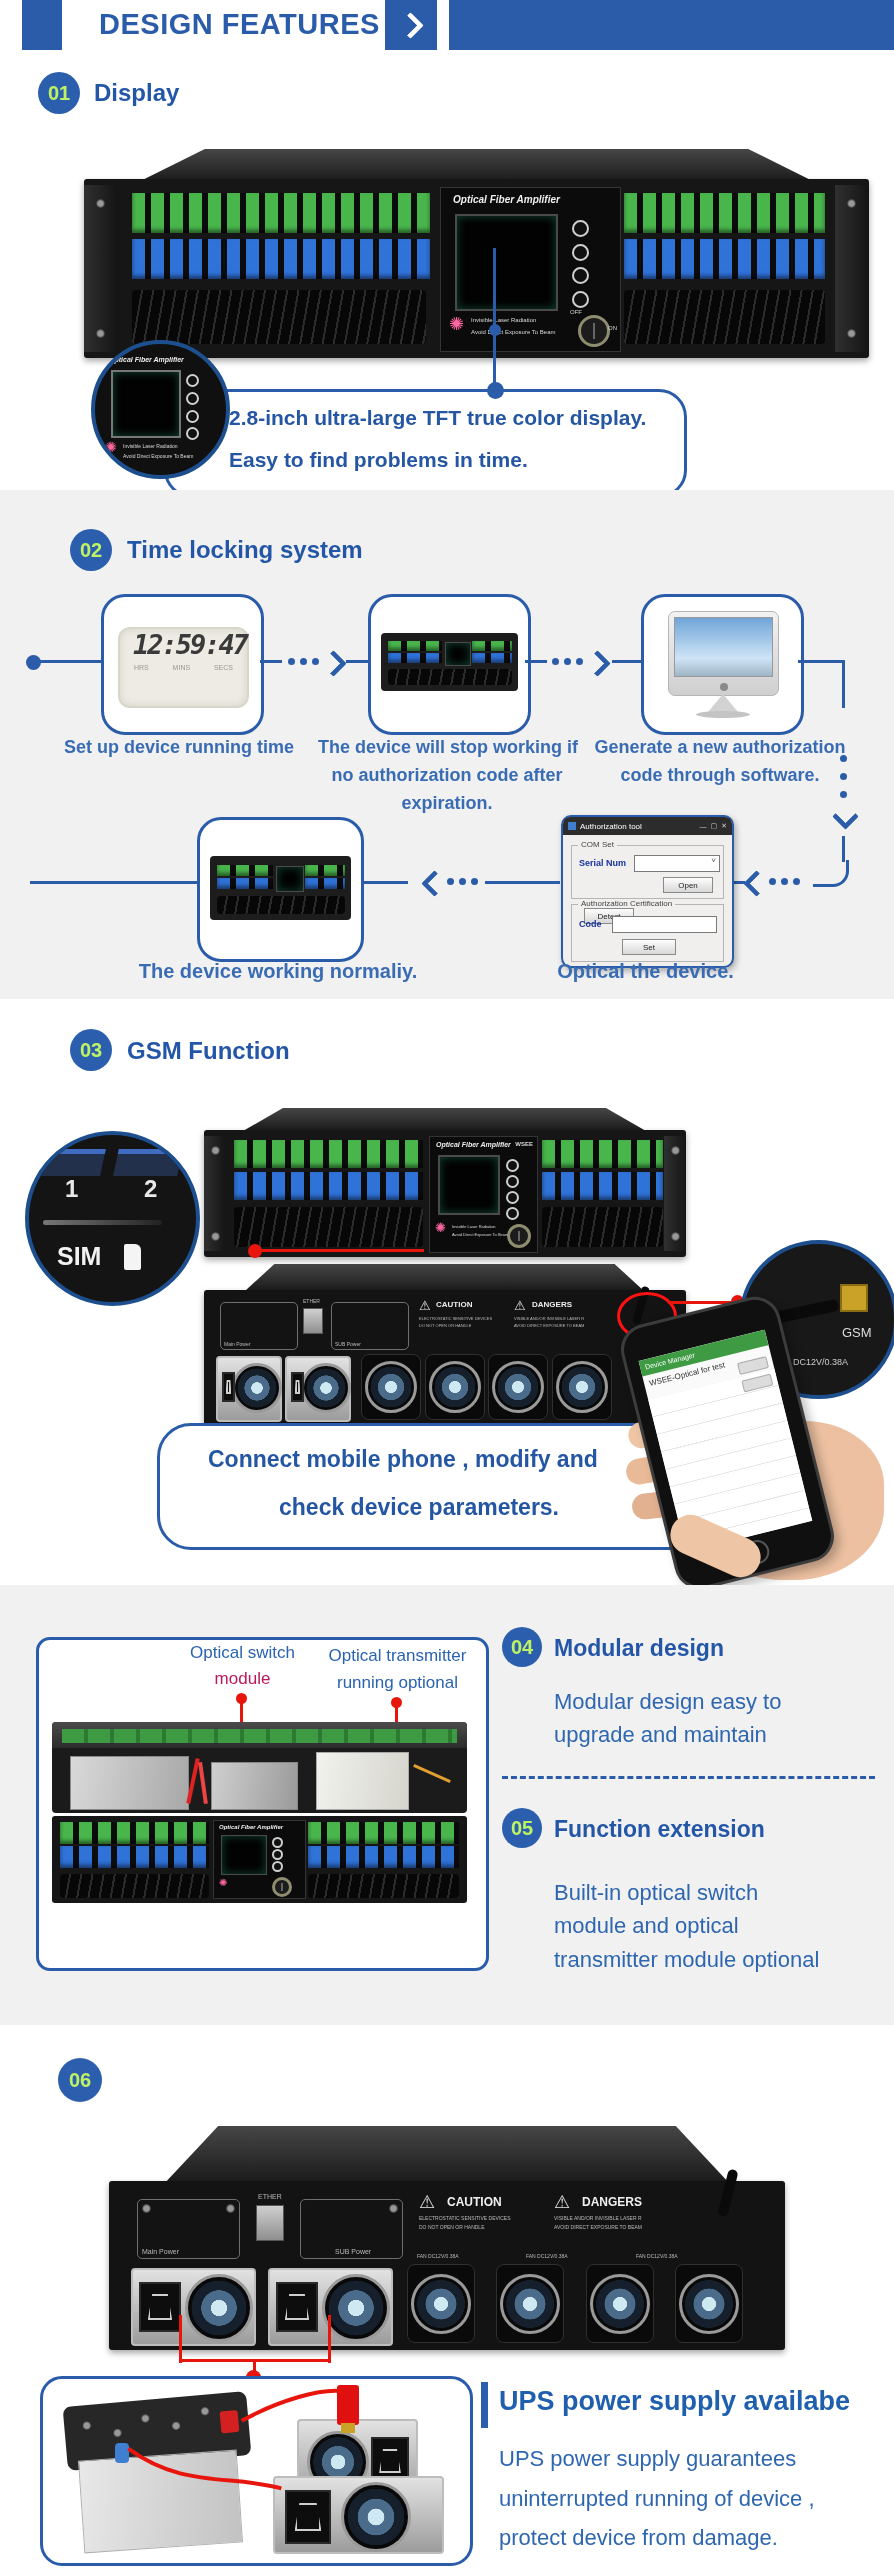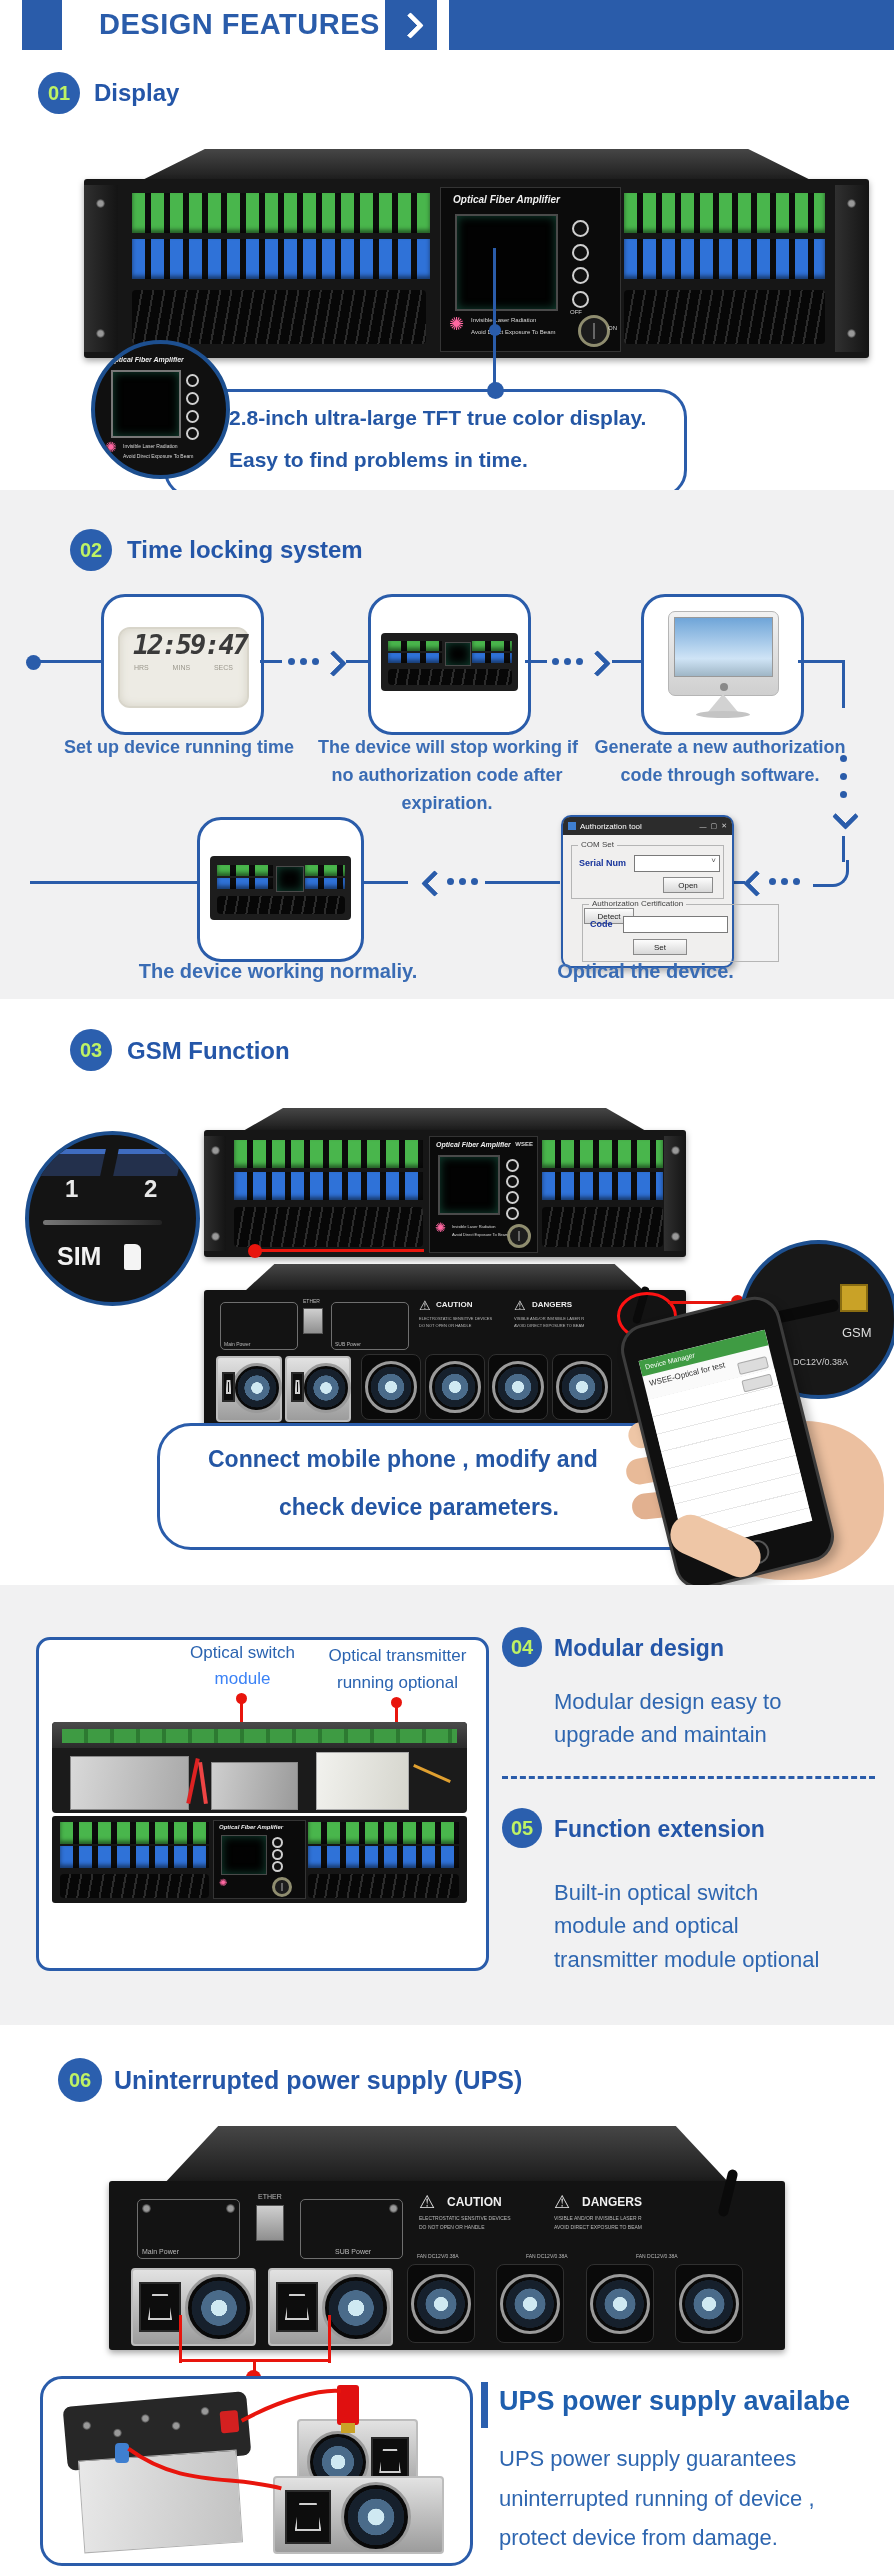--- a/index.html
+++ b/index.html
@@ -218,21 +218,21 @@
       <span style="color:#ccc;font-size:7px;">▢</span>
       <span style="color:#ccc;font-size:7px;">✕</span>
     </div>
     <div class="grp" style="left:8px;top:28px;width:151px;height:52px;">
       <span class="grp-l">COM Set</span>
       <span class="blbl" style="left:7px;top:12px;">Serial Num</span>
       <span style="position:absolute;left:62px;top:9px;width:81px;height:15px;background:#fff;border:1px solid #7a7a7a;font-size:8px;color:#555;text-align:right;padding-right:3px;">˅</span>
       <span class="wbtn" style="left:12px;top:31px;width:48px;height:14px;margin-top:31px;">Detect</span>
       <span class="wbtn" style="left:91px;top:31px;width:48px;height:14px;">Open</span>
     </div>
-    <div class="grp" style="left:19px;top:87px;width:151px;height:56px;padding-left:44px;">
+    <div class="grp" style="left:8px;top:87px;width:151px;height:56px;">
       <span class="grp-l">Authorization Certification</span>
       <span class="blbl" style="left:7px;top:14px;">Code</span>
       <span style="position:absolute;left:40px;top:11px;width:103px;height:15px;background:#fff;border:1px solid #7a7a7a;"></span>
       <span class="wbtn" style="left:50px;top:34px;width:52px;height:14px;">Set</span>
     </div>
   </div>
 
   <div class="abs bline" style="left:485px;top:881px;width:75px;height:3px;"></div>
   <span class="chev chev-l" style="left:425px;top:874px;"></span>
   <span class="fdot" style="left:447px;top:878px;"></span>
@@ -375,21 +375,21 @@
       <div style="position:absolute;right:5px;top:44px;width:28px;height:10px;background:#dcdcdc;border:1px solid #aaa;border-radius:2px;"></div>
     </div>
     <div style="position:absolute;left:50%;bottom:8px;width:20px;height:20px;margin-left:-10px;border:2px solid #555;border-radius:50%;"></div>
   </div>
   <div class="abs" style="left:668px;top:1526px;width:95px;height:40px;background:#eec6a6;border-radius:20px;transform:rotate(24deg);"></div>
 
   <div class="gray-bg" style="top:1585px;height:440px;"></div>
 
   <div class="abs" style="left:36px;top:1637px;width:447px;height:328px;border:3px solid #2a5caa;border-radius:14px;background:#fff;"></div>
   <div class="abs cap" style="left:163px;top:1643px;width:159px;font-size:17px;font-weight:normal;color:#2a63b0;">Optical switch</div>
-  <div class="abs cap" style="left:163px;top:1669px;width:159px;font-size:17px;font-weight:normal;color:#3b82f6;text-align:center;">module</div>
+  <div class="abs cap" style="left:163px;top:1669px;width:159px;font-size:17px;font-weight:normal;color:#be185d;text-align:center;">module</div>
   <div class="abs cap" style="left:318px;top:1646px;width:159px;font-size:17px;font-weight:normal;color:#2a63b0;">Optical transmitter</div>
   <div class="abs cap" style="left:318px;top:1673px;width:159px;font-size:17px;font-weight:normal;color:#2a63b0;">running optional</div>
   <span class="rdot" style="left:236px;top:1693px;width:11px;height:11px;"></span>
   <div class="rline" style="left:240px;top:1703px;width:3px;height:64px;"></div>
   <span class="rdot" style="left:391px;top:1697px;width:11px;height:11px;"></span>
   <div class="rline" style="left:395px;top:1707px;width:3px;height:46px;"></div>
 
   <div class="abs" style="left:52px;top:1722px;width:415px;height:91px;background:#1b1b1b;border-radius:4px;overflow:hidden;">
     <div style="position:absolute;left:0;top:0;width:415px;height:26px;background:linear-gradient(#4a4a4a,#2b2b2b);"></div>
     <div style="position:absolute;left:10px;top:7px;width:395px;height:14px;background:repeating-linear-gradient(90deg,#3e9b43 0 22px,#2c7a31 22px 26px);"></div>
@@ -424,21 +424,20 @@
   <div class="abs body-blue" style="left:554px;top:1689px;">Modular design easy to</div>
   <div class="abs body-blue" style="left:554px;top:1722px;">upgrade and maintain</div>
   <div class="abs" style="left:502px;top:1776px;width:373px;border-top:3px dashed #2a5caa;"></div>
   <div class="abs numc" style="left:502px;top:1808px;width:40px;height:40px;">05</div>
   <div class="abs sect-h" style="left:554px;top:1816px;font-size:23px;">Function extension</div>
   <div class="abs body-blue" style="left:554px;top:1880px;">Built-in optical switch</div>
   <div class="abs body-blue" style="left:554px;top:1913px;">module and optical</div>
   <div class="abs body-blue" style="left:554px;top:1947px;">transmitter module optional</div>
 
   <div class="abs numc" style="left:58px;top:2058px;width:44px;height:44px;">06</div>
-  <div class="abs sect-h" style="left:114px;top:2066px;font-size:25px;">Uninterrupted power supply (UPS)</div>
 
   <div class="abs" style="left:109px;top:2126px;width:676px;height:224px;">
     <div class="slope" style="left:52px;top:0;width:572px;height:55px;clip-path:polygon(10% 0,90% 0,99% 100%,1% 100%);"></div>
     <div class="dface" style="left:0;top:55px;width:676px;height:169px;background:#131313;">
       <div class="plate" style="left:28px;top:18px;width:101px;height:58px;">
         <span class="rlabel" style="left:4px;bottom:3px;font-size:7px;">Main Power</span>
         <span class="screw" style="right:4px;top:4px;"></span>
           <span class="screw" style="left:4px;top:4px;"></span>
       </div>
       <span class="rlabel" style="left:149px;top:12px;font-size:7px;">ETHER</span>

